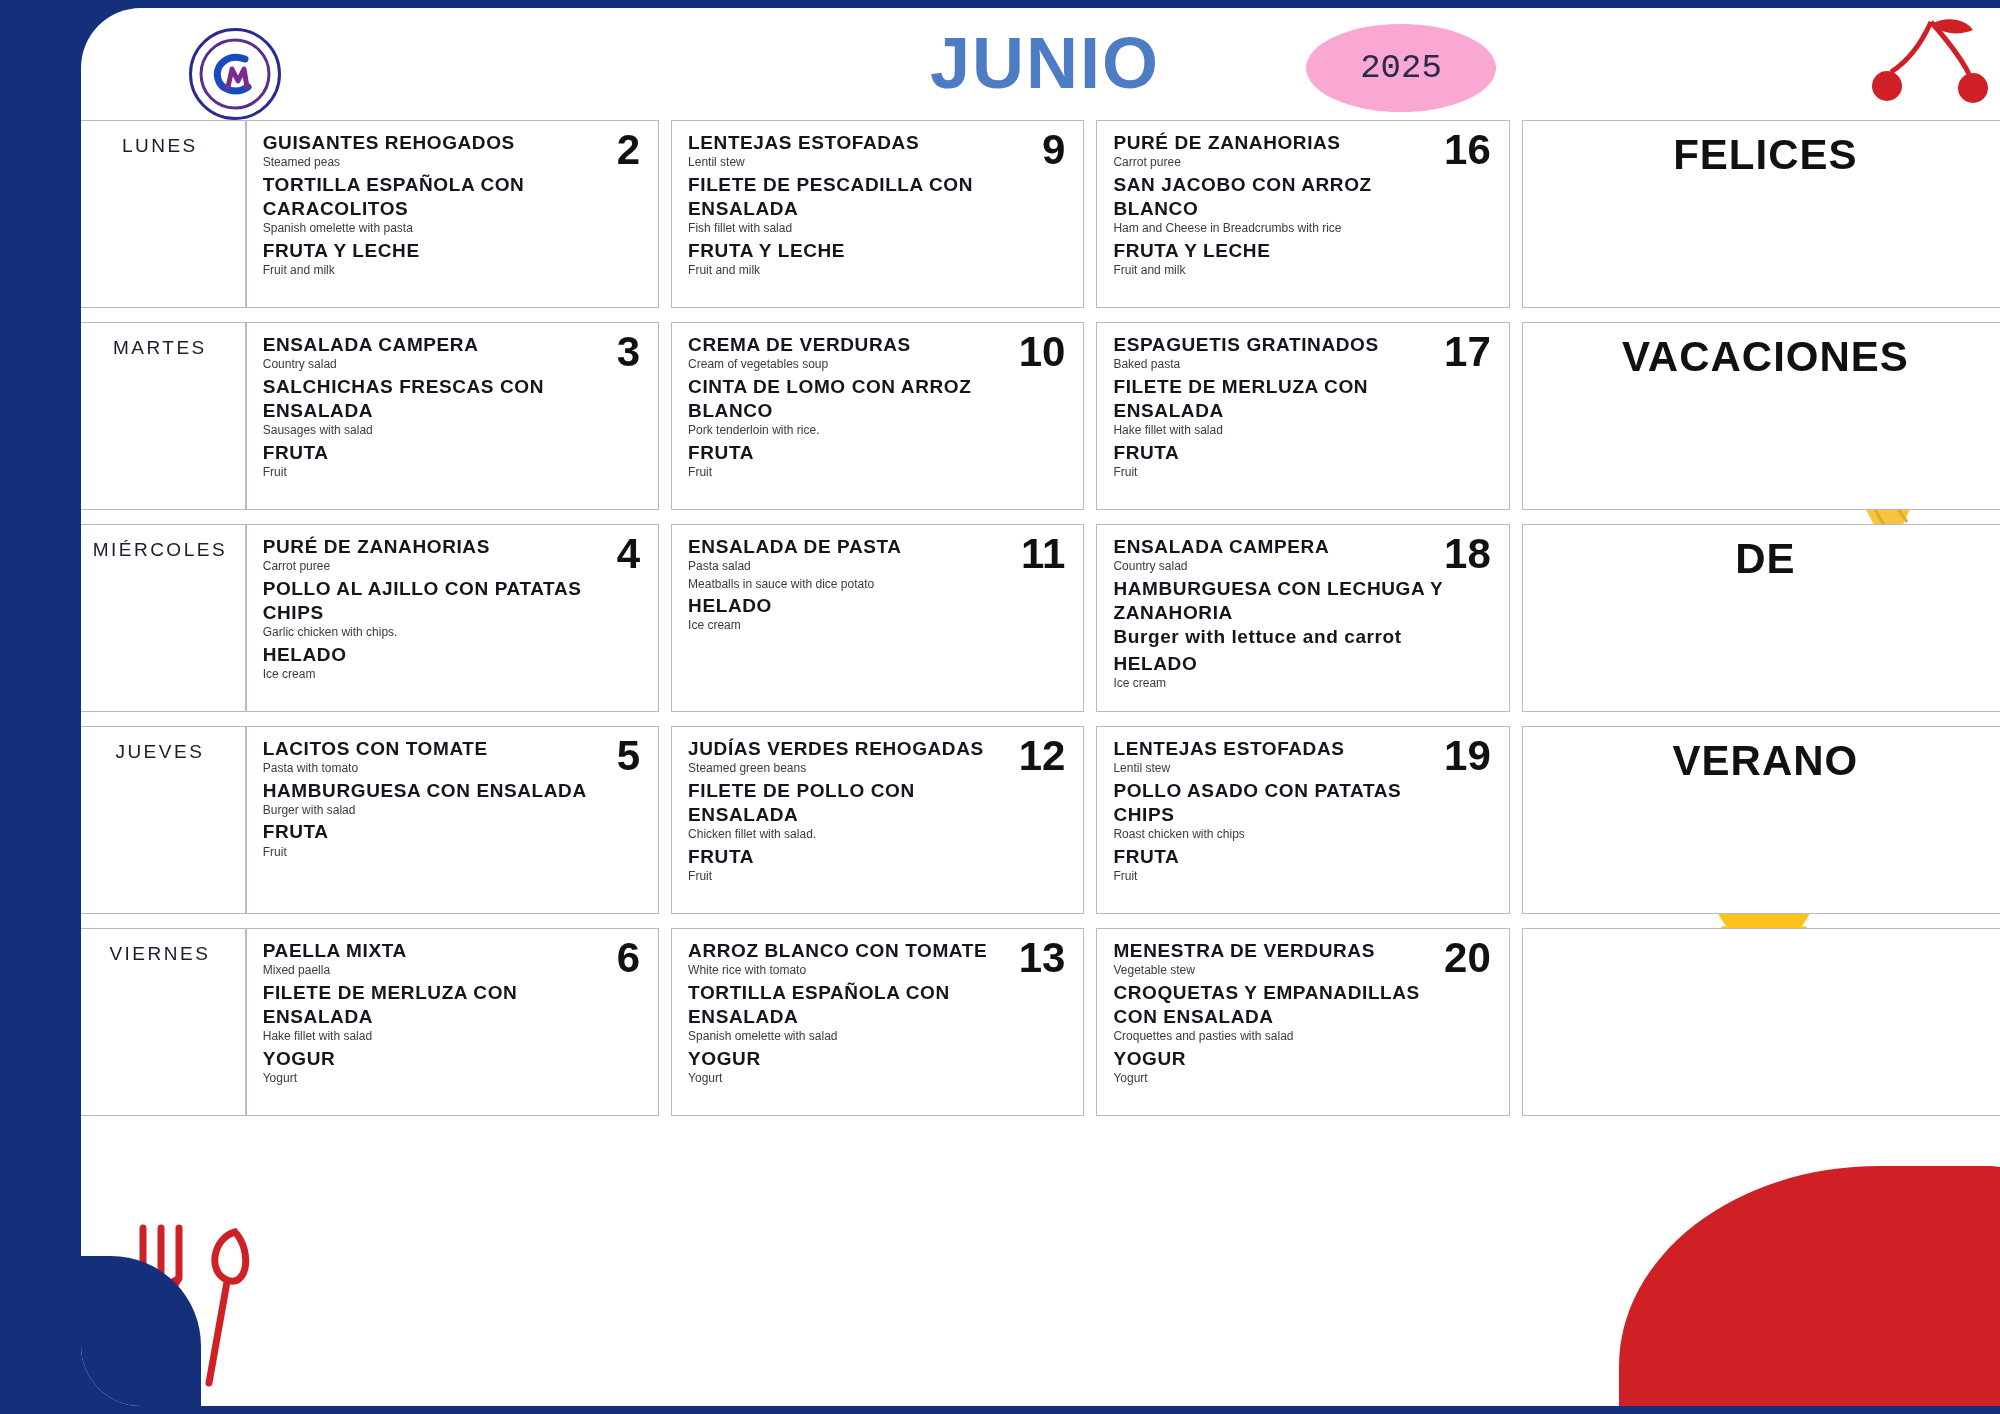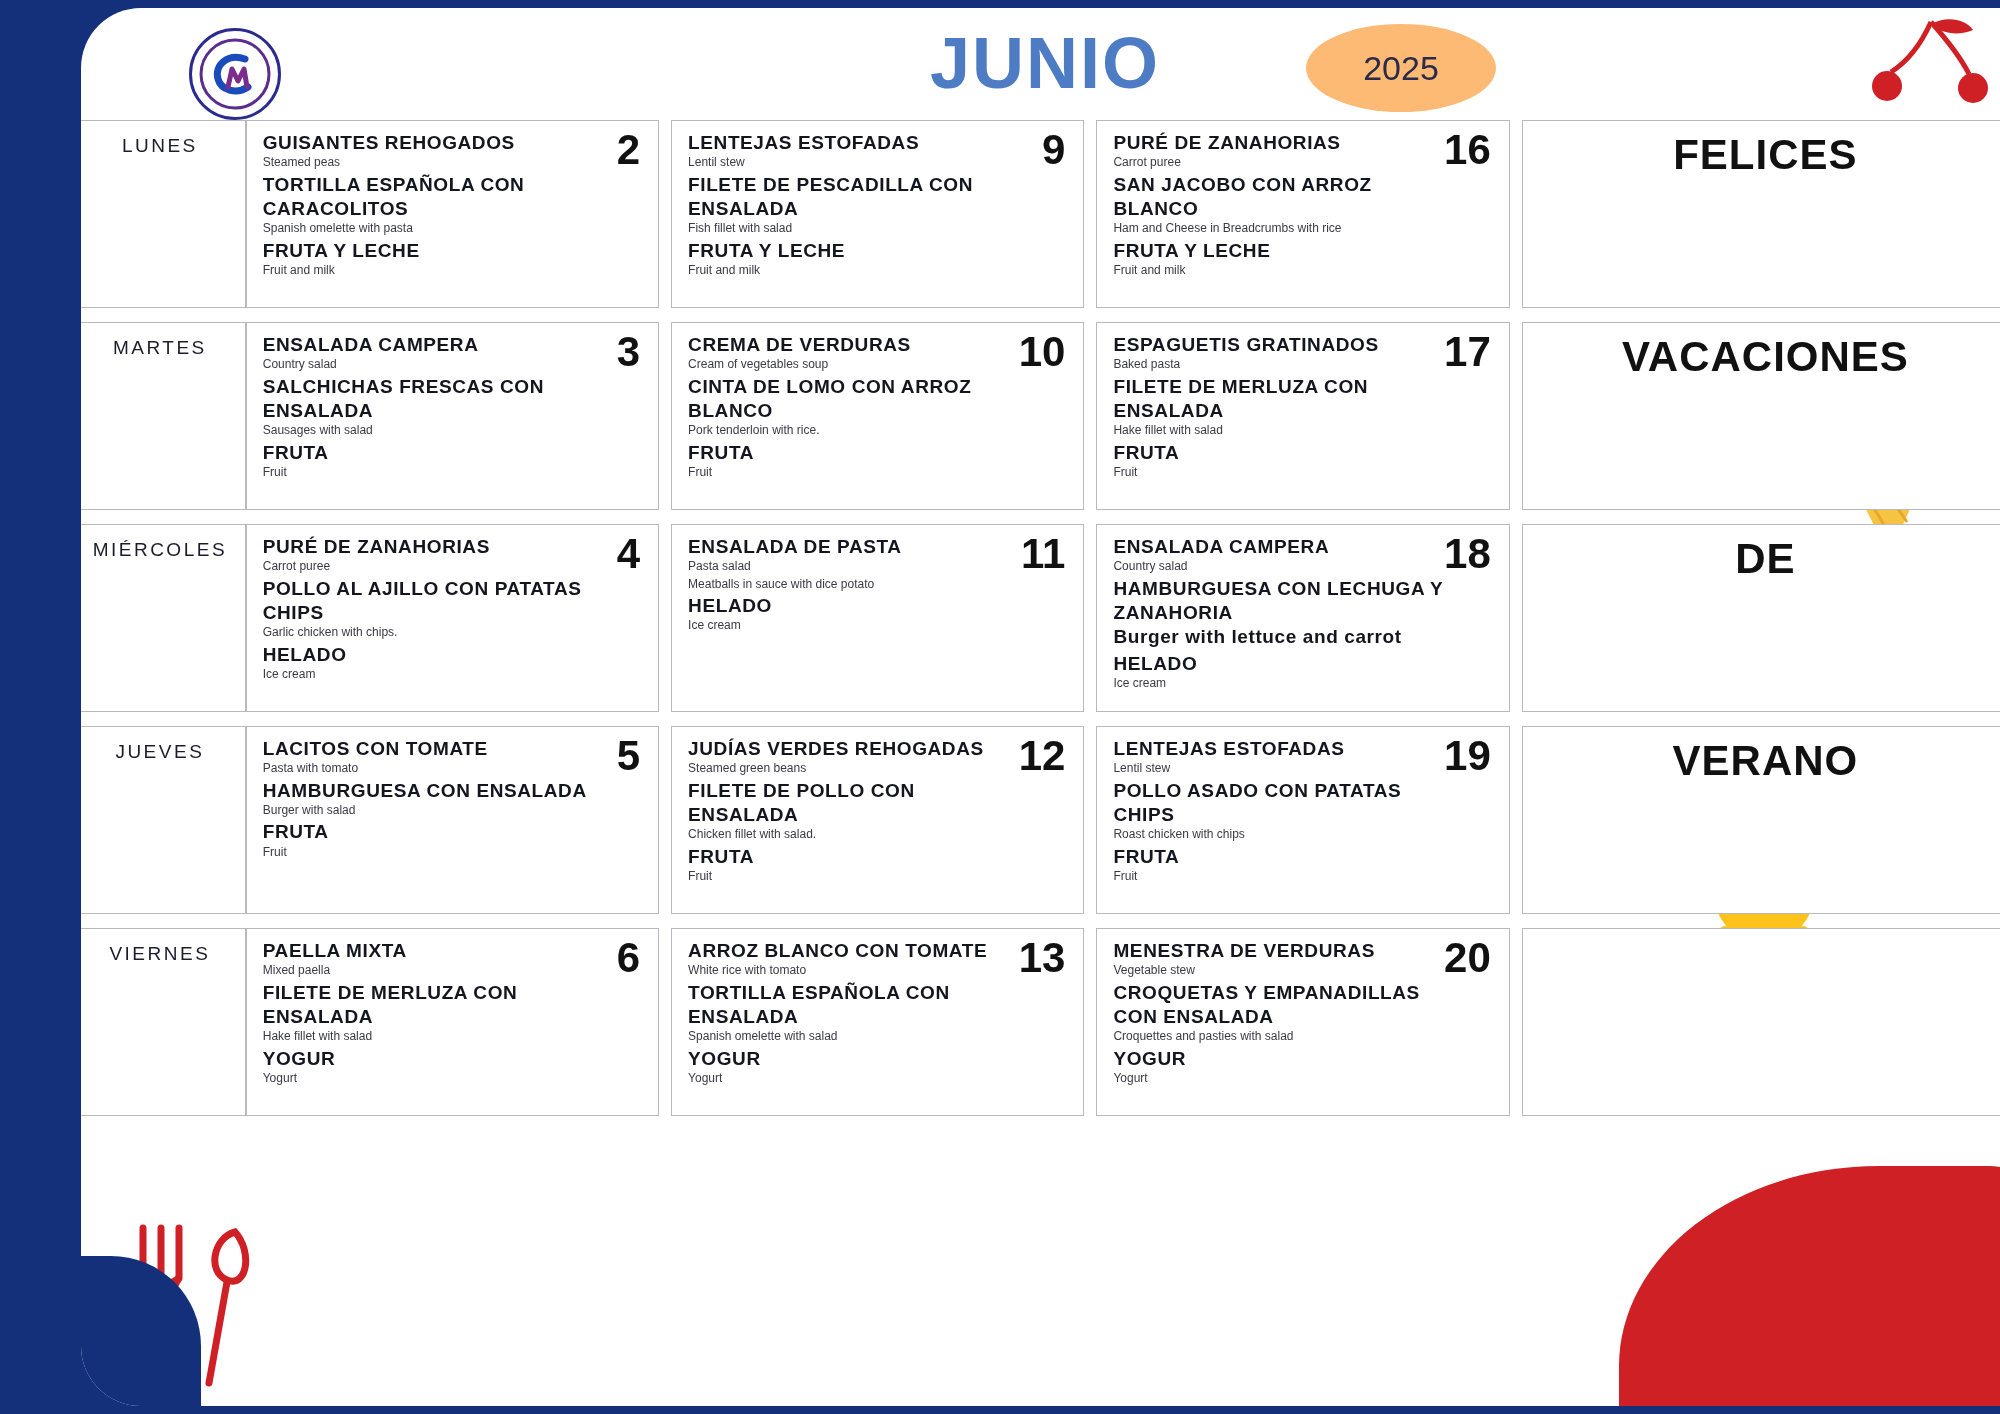--- a/index.html
+++ b/index.html
@@ -79,28 +79,28 @@
     font-weight: bold;
     color: #4d7cc4;
     letter-spacing: 2px;
   }
   .year-badge {
     position: absolute;
     left: 1225px;
     top: 16px;
     width: 190px;
     height: 88px;
-    background: #fdba74;
+    background: #f9a8d4;
     border-radius: 50%;
     display: flex;
     align-items: center;
     justify-content: center;
     font-size: 34px;
     color: #2a2a4a;
-    font-family: Liberation Sans, sans-serif;
+    font-family: Liberation Mono, monospace;
   }
 
   
   .grid {
     position: absolute;
     left: -7px;
     top: 112px;
     width: 1935px;
   }
   .row {

